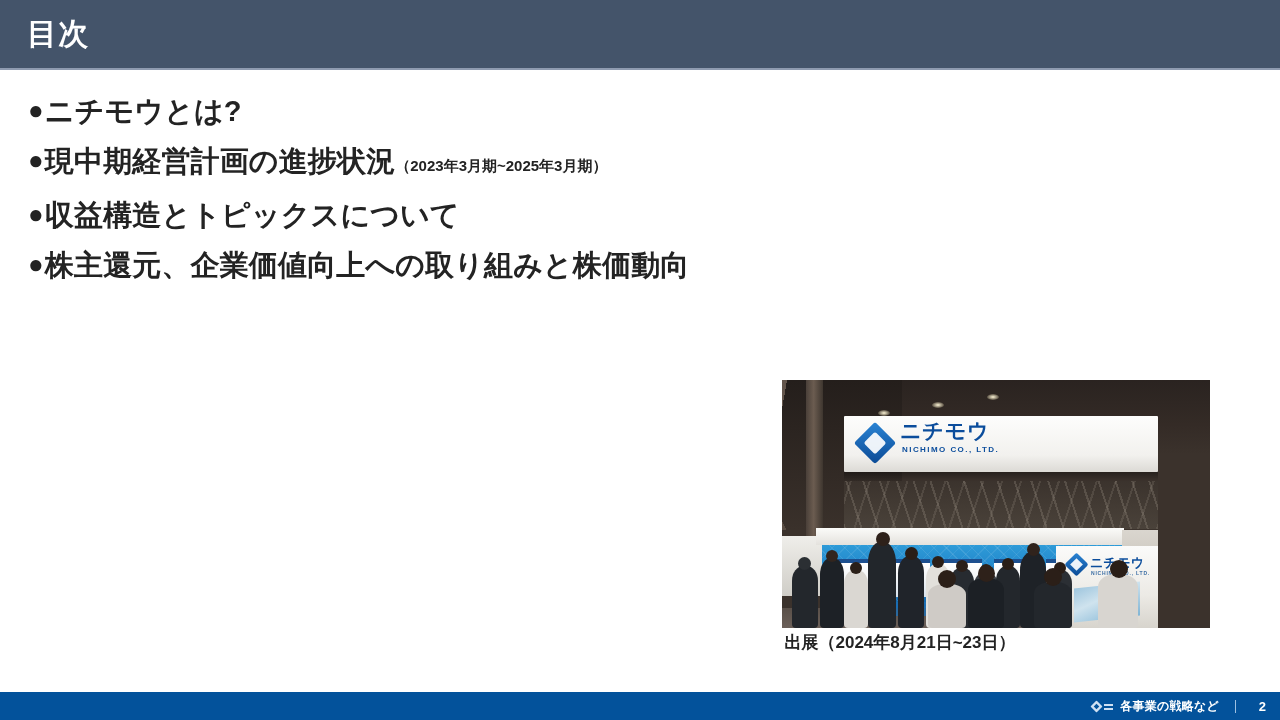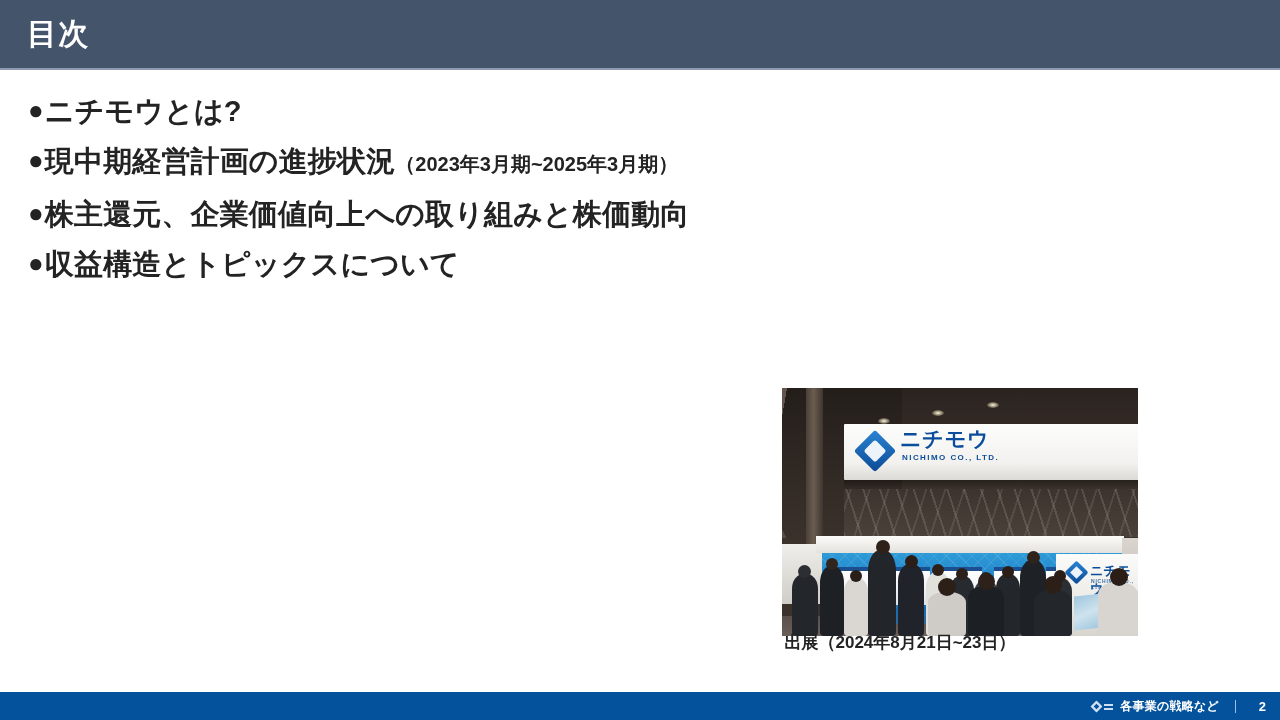--- a/index.html
+++ b/index.html
@@ -65,31 +65,31 @@
     line-height: 49px;
     padding-left: 72px;
     letter-spacing: 0.005em;
   }
   .agenda-bullet {
     font-size: 26px;
     vertical-align: 2px;
     margin-right: 1px;
   }
   .agenda-note {
-    font-size: 20px;
+    font-size: 15px;
     font-weight: bold;
     letter-spacing: 0;
   }
 
   
   .photo-frame {
     position: absolute;
     left: 782px;
-    top: 388px;
-    width: 356px;
+    top: 380px;
+    width: 428px;
     height: 248px;
     overflow: hidden;
     background: #eab308;
   }
   .photo {
     position: absolute;
     inset: 0;
     
     background:
       linear-gradient(180deg, #2a2320 0%, #342b26 18%, #3b322c 30%, #3b322c 100%);
@@ -385,25 +385,25 @@
   </div>
 
 
 
 
   <div class="agenda-item level-0">
     <span class="agenda-bullet">●</span><span>現中期経営計画の進捗状況</span><span class="agenda-note">（2023年3月期~2025年3月期）</span>
   </div>
 
   <div class="agenda-item level-0">
+    <span class="agenda-bullet">●</span><span>収益構造とトピックスについて</span>
+  </div>
+
+  <div class="agenda-item level-0">
     <span class="agenda-bullet">●</span><span>株主還元、企業価値向上への取り組みと株価動向</span>
-  </div>
-
-  <div class="agenda-item level-0">
-    <span class="agenda-bullet">●</span><span>収益構造とトピックスについて</span>
   </div>
 
 
 </div>
 
 <div class="photo-frame">
   <div class="photo">
 
     <div class="ph-truss"></div>
     <div class="ph-pillar"></div>

